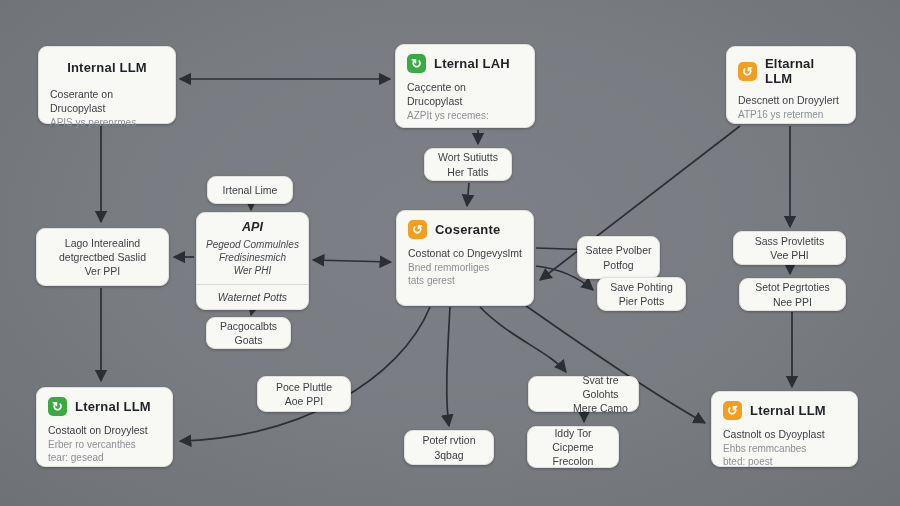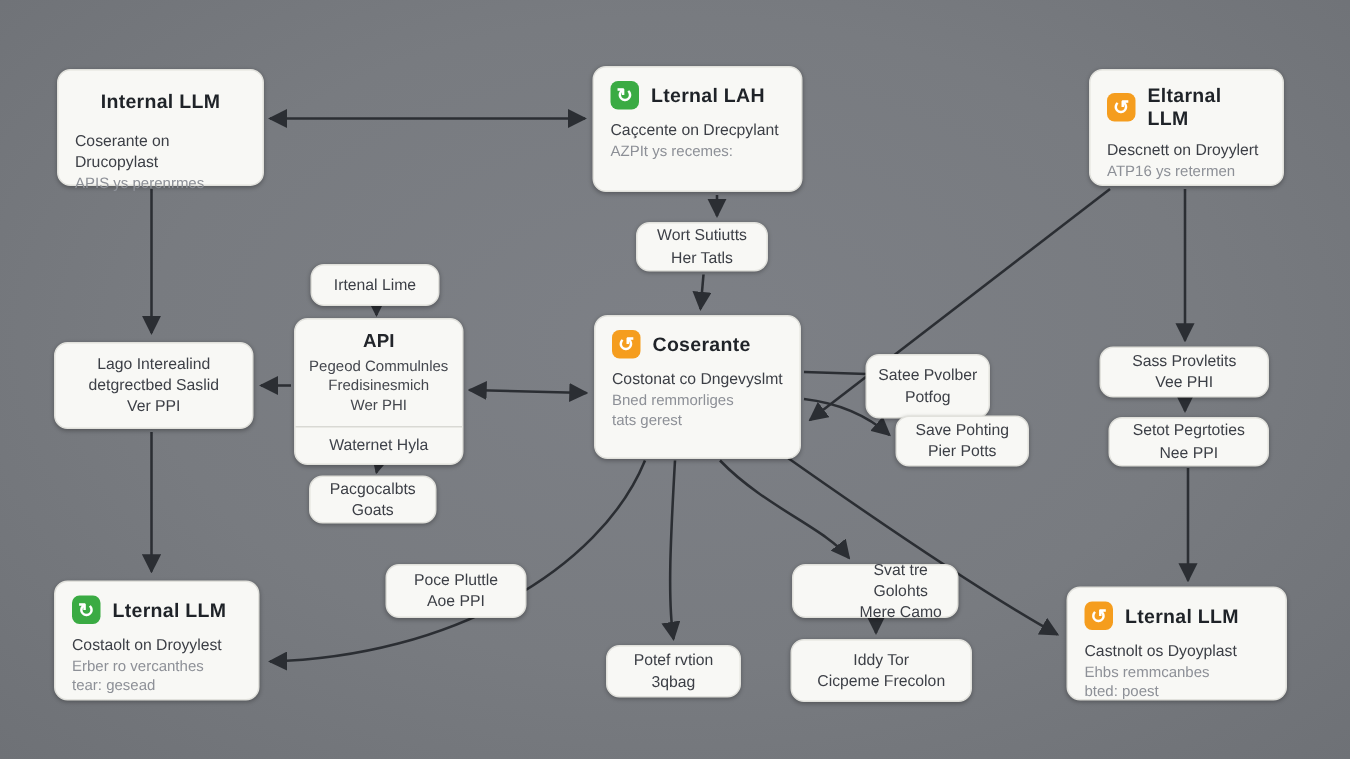--- a/index.html
+++ b/index.html
@@ -24,21 +24,21 @@
   .title{font-size:13px;font-weight:bold;color:#1f2328;letter-spacing:.2px;}
   .icon{
     width:19px;height:19px;border-radius:5px;flex:0 0 auto;
     display:flex;align-items:center;justify-content:center;
     color:#ffffff;font-size:13px;font-weight:bold;line-height:1;
   }
   .icon.green{background:#3aab43;}
   .icon.orange{background:#f59d1e;}
   .body{font-size:10.5px;line-height:1.35;color:#3c3f46;white-space:pre-line;}
   .sub{font-size:10px;line-height:1.3;color:#8d9097;white-space:pre-line;margin-top:1px;}
-  .api-node{text-align:center;padding:0;}
+  .api-node{text-align:center;padding:0;font-style:italic;}
   .api-top{flex:1;display:flex;flex-direction:column;justify-content:center;padding:6px 8px;}
   .api-title{font-size:12.5px;font-weight:bold;color:#22252a;margin-bottom:4px;}
   .api-body{font-size:10px;line-height:1.3;color:#44474e;white-space:pre-line;}
   .api-footer{border-top:1px solid #d9d9d4;padding:6px 6px;font-size:10.5px;color:#3e424a;}
 </style>
 </head>
 <body>
 
 <div class="stage">
 
@@ -80,21 +80,21 @@
     <div class="body">Coserante on Drucopylast</div>
     <div class="sub">APIS ys perenrmes</div>
   </div>
 
 
   <div class="node llm" style="left:395px;top:44px;width:140px;height:84px;">
     <div class="hdr">
       <span class="icon green">↻</span>
       <span class="title">Lternal LAH</span>
     </div>
-    <div class="body">Caçcente on Drecpylant</div>
+    <div class="body">Caçcente on Drucopylast</div>
     <div class="sub">AZPIt ys recemes:</div>
   </div>
 
   <div class="node llm" style="left:726px;top:46px;width:130px;height:78px;">
     <div class="hdr">
       <span class="icon orange">↺</span>
       <span class="title">Eltarnal LLM</span>
     </div>
     <div class="body">Descnett on Droyylert</div>
     <div class="sub">ATP16 ys retermen</div>
@@ -109,21 +109,21 @@
     <div class="body">Irtenal Lime</div>
   </div>
 
   <div class="node api-node" style="left:196px;top:212px;width:113px;height:98px;">
     <div class="api-top">
       <div class="api-title">API</div>
       <div class="api-body">Pegeod Commulnles
 Fredisinesmich
 Wer PHI</div>
     </div>
-    <div class="api-footer">Waternet Hyla</div>
+    <div class="api-footer">Waternet Potts</div>
   </div>
 
   <div class="node label-node" style="left:36px;top:228px;width:133px;height:58px;">
     <div class="body">Lago Interealind
 detgrectbed Saslid
 Ver PPI</div>
   </div>
 
   <div class="node llm" style="left:396px;top:210px;width:138px;height:96px;">
     <div class="hdr">
@@ -178,21 +178,21 @@
   <div class="node label-node" style="left:528px;top:376px;width:111px;height:36px;padding-left:40px;">
     <div class="body">Svat tre Golohts
 Mere Camo</div>
   </div>
 
   <div class="node label-node" style="left:404px;top:430px;width:90px;height:35px;">
     <div class="body">Potef rvtion
 3qbag</div>
   </div>
 
-  <div class="node label-node" style="left:527px;top:426px;width:121px;height:42px;">
+  <div class="node label-node" style="left:527px;top:426px;width:92px;height:42px;">
     <div class="body">Iddy Tor
 Cicpeme Frecolon</div>
   </div>
 
   <div class="node llm" style="left:711px;top:391px;width:147px;height:76px;">
     <div class="hdr">
       <span class="icon orange">↺</span>
       <span class="title">Lternal LLM</span>
     </div>
     <div class="body">Castnolt os Dyoyplast</div>

